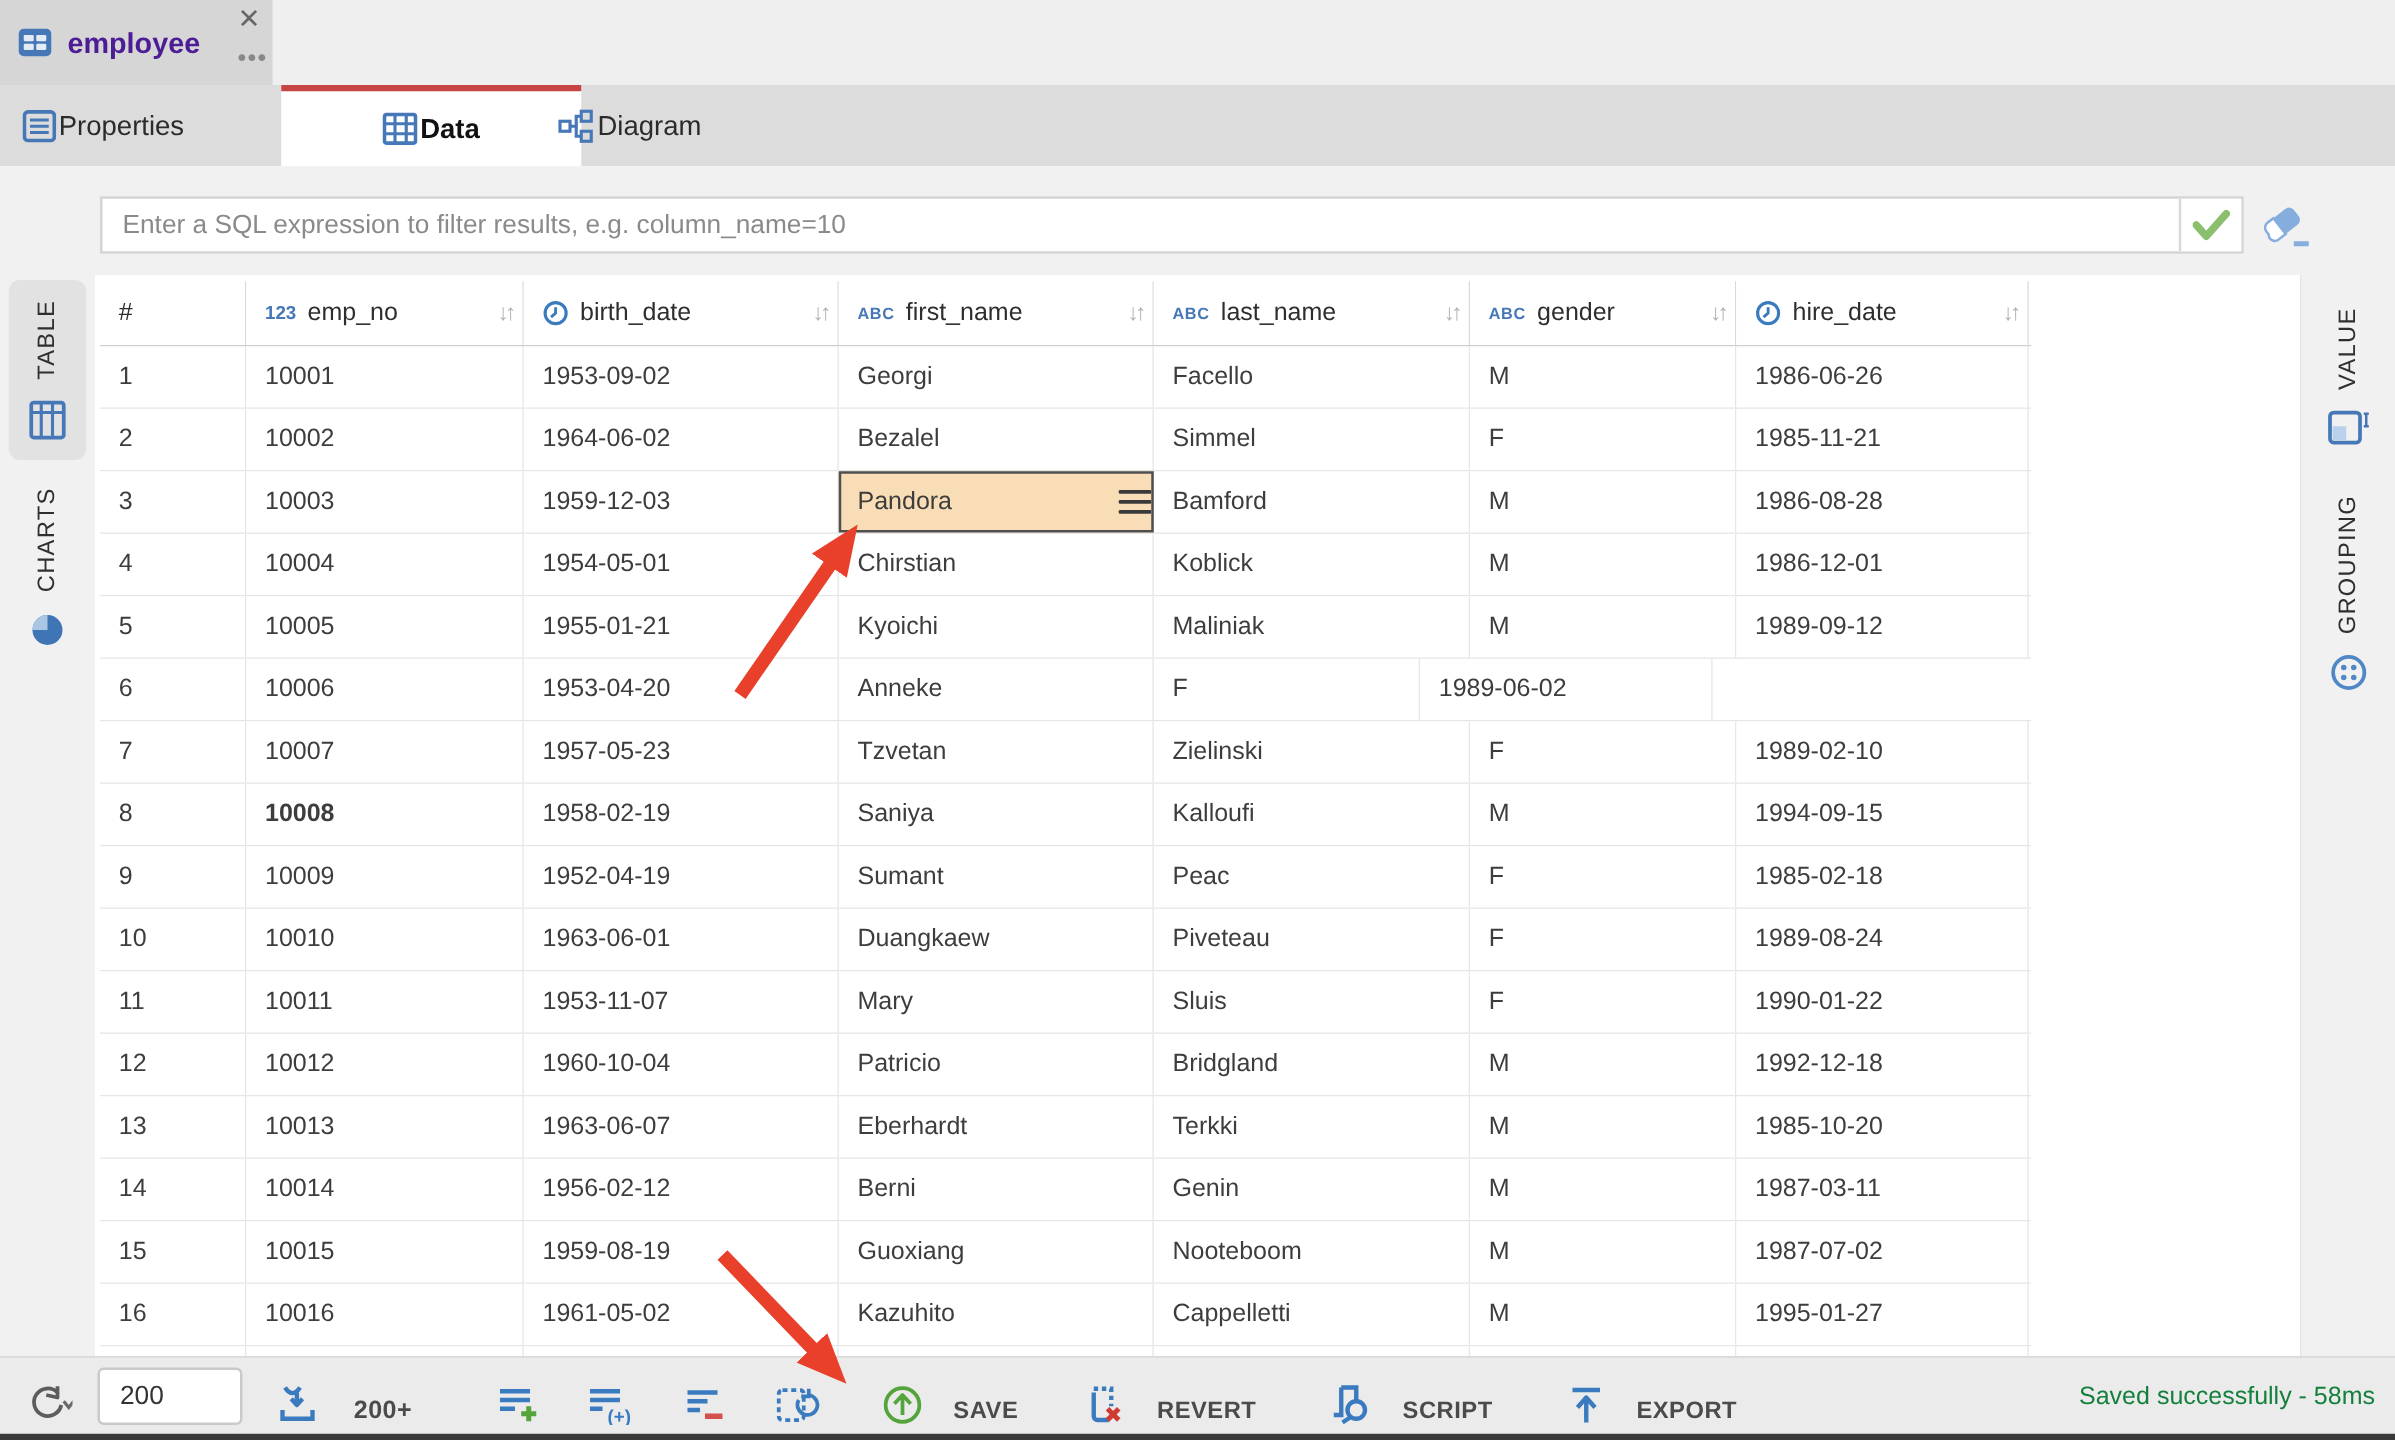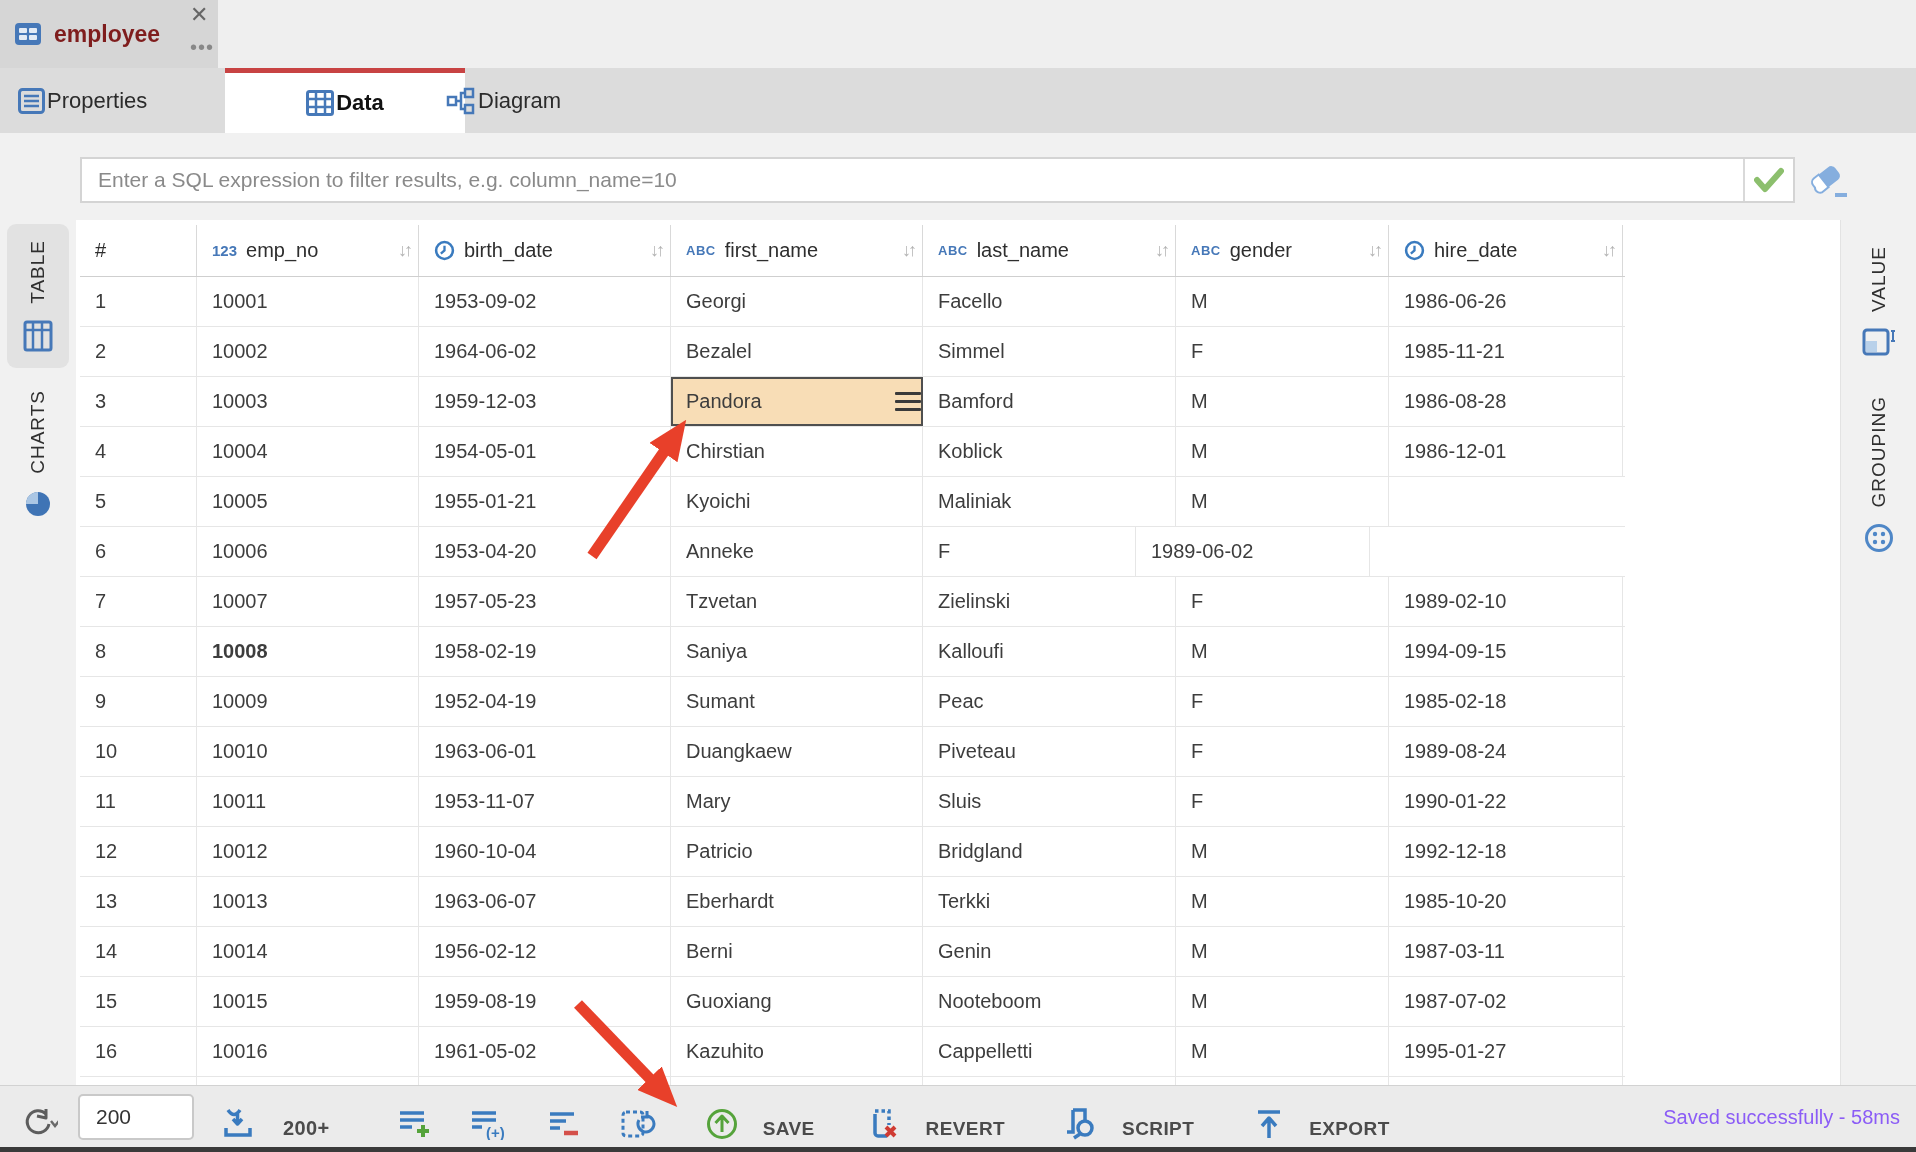--- a/index.html
+++ b/index.html
@@ -8,21 +8,21 @@
     --txt:#3d3d3d; --gray-bg:#f1f1f1; --strip1:#d6d6d6; --strip2:#dcdcdc;
   }
   *{margin:0;padding:0;box-sizing:border-box;}
   html,body{width:1916px;height:1152px;}
   body{font-family:"Liberation Sans",sans-serif;background:#fff;overflow:hidden;}
   .app{position:relative;width:1916px;height:1152px;background:#fff;overflow:hidden;}
 
   
   .strip1{position:absolute;left:0;top:0;width:1916px;height:68px;background:#efefef;}
   .doc-tab{position:absolute;left:0;top:0;width:218px;height:68px;background:var(--strip1);display:flex;align-items:center;padding-left:14px;gap:12px;cursor:pointer;}
-  .doc-tab .title{font-size:23px;font-weight:700;color:#7f1d1d;}
+  .doc-tab .title{font-size:23px;font-weight:700;color:#4c1d95;}
   .doc-close{position:absolute;left:190px;top:2px;font-size:22px;color:#666;cursor:pointer;}
   .doc-more{position:absolute;left:190px;top:36px;font-size:20px;color:#888;letter-spacing:1px;cursor:pointer;}
 
   
   .strip2{position:absolute;left:0;top:68px;width:1916px;height:65px;background:var(--strip2);}
   .nav-tab{position:absolute;top:0;height:65px;display:flex;align-items:center;gap:2px;padding:0 18px;cursor:pointer;}
   .nav-tab .lbl{font-size:22px;color:#2b2b2b;}
   .nav-tab.active{background:#fff;border-top:5px solid var(--red-bar);}
   .nav-tab.active .lbl{font-weight:700;color:#111;}
   #tab-properties{left:0;}
@@ -62,21 +62,21 @@
   .g-td.sel{background:var(--sel-bg);border:2px solid var(--sel-border);padding-left:13px;justify-content:space-between;padding-right:0;}
   .burger{width:26px;display:flex;flex-direction:column;gap:5px;cursor:pointer;}
   .burger i{display:block;height:3px;background:#3a3a3a;border-radius:1px;}
 
   
   .toolbar{position:absolute;left:0;bottom:5px;width:1916px;height:62px;background:#ebebeb;border-top:1px solid #d2d2d2;display:flex;align-items:center;}
   .win-edge{position:absolute;left:0;bottom:0;width:1916px;height:5px;background:#3a3a3a;}
   .tb-item{display:flex;align-items:flex-end;gap:25px;cursor:pointer;padding:0 6px;height:46px;}
   .tb-lbl{font-size:19px;font-weight:700;color:#4b4b4b;letter-spacing:.4px;}
   .fetch-input{width:116px;height:46px;border:2px solid #c9c9c9;border-radius:5px;background:#fff;font-family:"Liberation Sans",sans-serif;font-size:21px;color:#333;padding:0 16px;outline:none;}
-  .status{position:absolute;right:16px;top:0;height:62px;display:flex;align-items:center;font-size:20px;color:#8b5cf6;}
+  .status{position:absolute;right:16px;top:0;height:62px;display:flex;align-items:center;font-size:20px;color:#15803d;}
   #tb-refresh{margin-left:16px;}
   #tb-fetchsize{margin-left:14px;}
   #tb-fetchmore{margin-left:22px;}
   #tb-addrow{margin-left:56px;}
   #tb-duprow{margin-left:26px;}
   #tb-delrow{margin-left:26px;}
   #tb-cellref{margin-left:26px;}
   #tb-save{margin-left:38px;}
   #tb-revert{margin-left:40px;}
   #tb-script{margin-left:44px;}
@@ -280,20 +280,21 @@
             <div class="g-td" style="width: 213px;">M</div>
             <div class="g-td" style="width: 234px;">1986-12-01</div>
           </div>
           <div class="g-tr">
             <div class="g-td" style="width: 117px;">5</div>
             <div class="g-td" style="width: 222px;">10005</div>
             <div class="g-td" style="width: 252px;">1955-01-21</div>
             <div class="g-td" style="width: 252px;">Kyoichi</div>
             <div class="g-td" style="width: 253px;">Maliniak</div>
             <div class="g-td" style="width: 213px;">M</div>
+            <div class="g-td" style="width: 234px;">1989-09-12</div>
           </div>
           <div class="g-tr">
             <div class="g-td" style="width: 117px;">6</div>
             <div class="g-td" style="width: 222px;">10006</div>
             <div class="g-td" style="width: 252px;">1953-04-20</div>
             <div class="g-td" style="width: 252px;">Anneke</div>
             <div class="g-td" style="width: 213px;">F</div>
             <div class="g-td" style="width: 234px;">1989-06-02</div>
           </div>
           <div class="g-tr">

